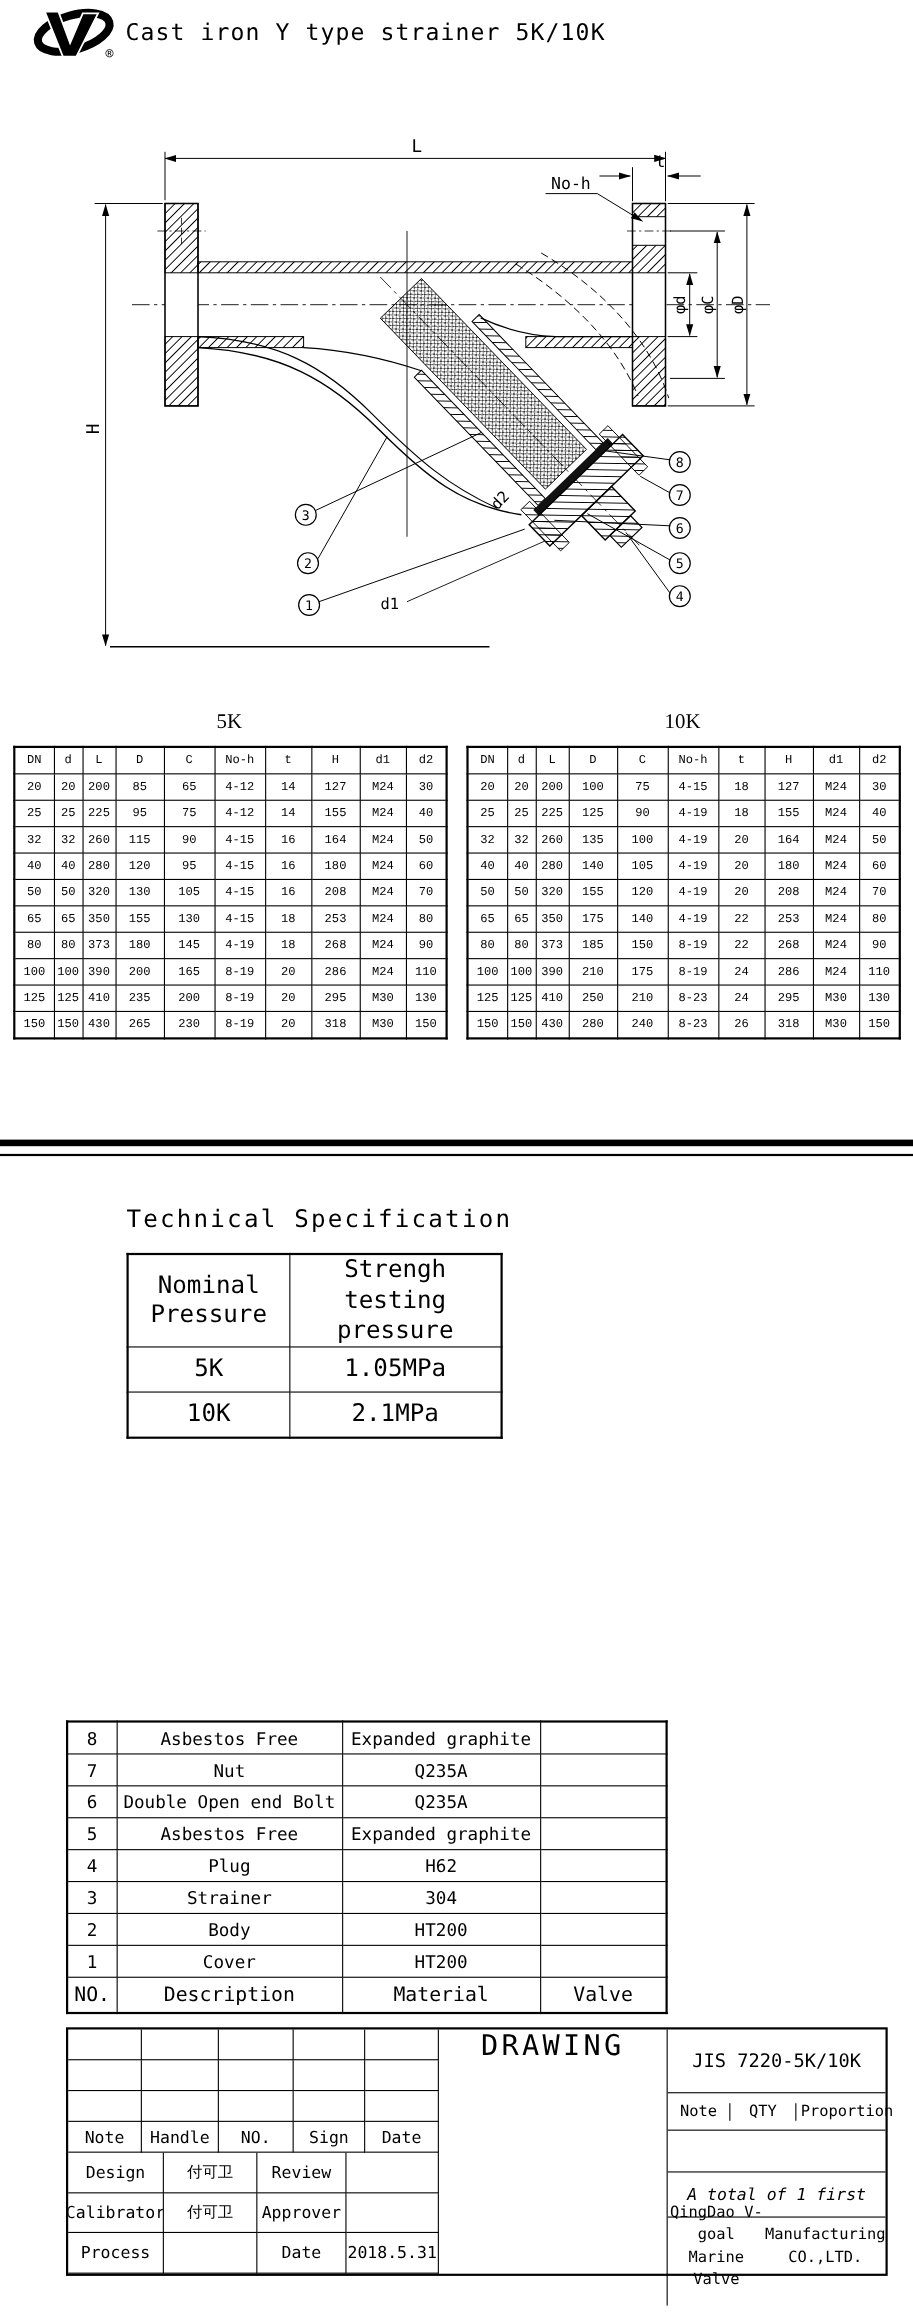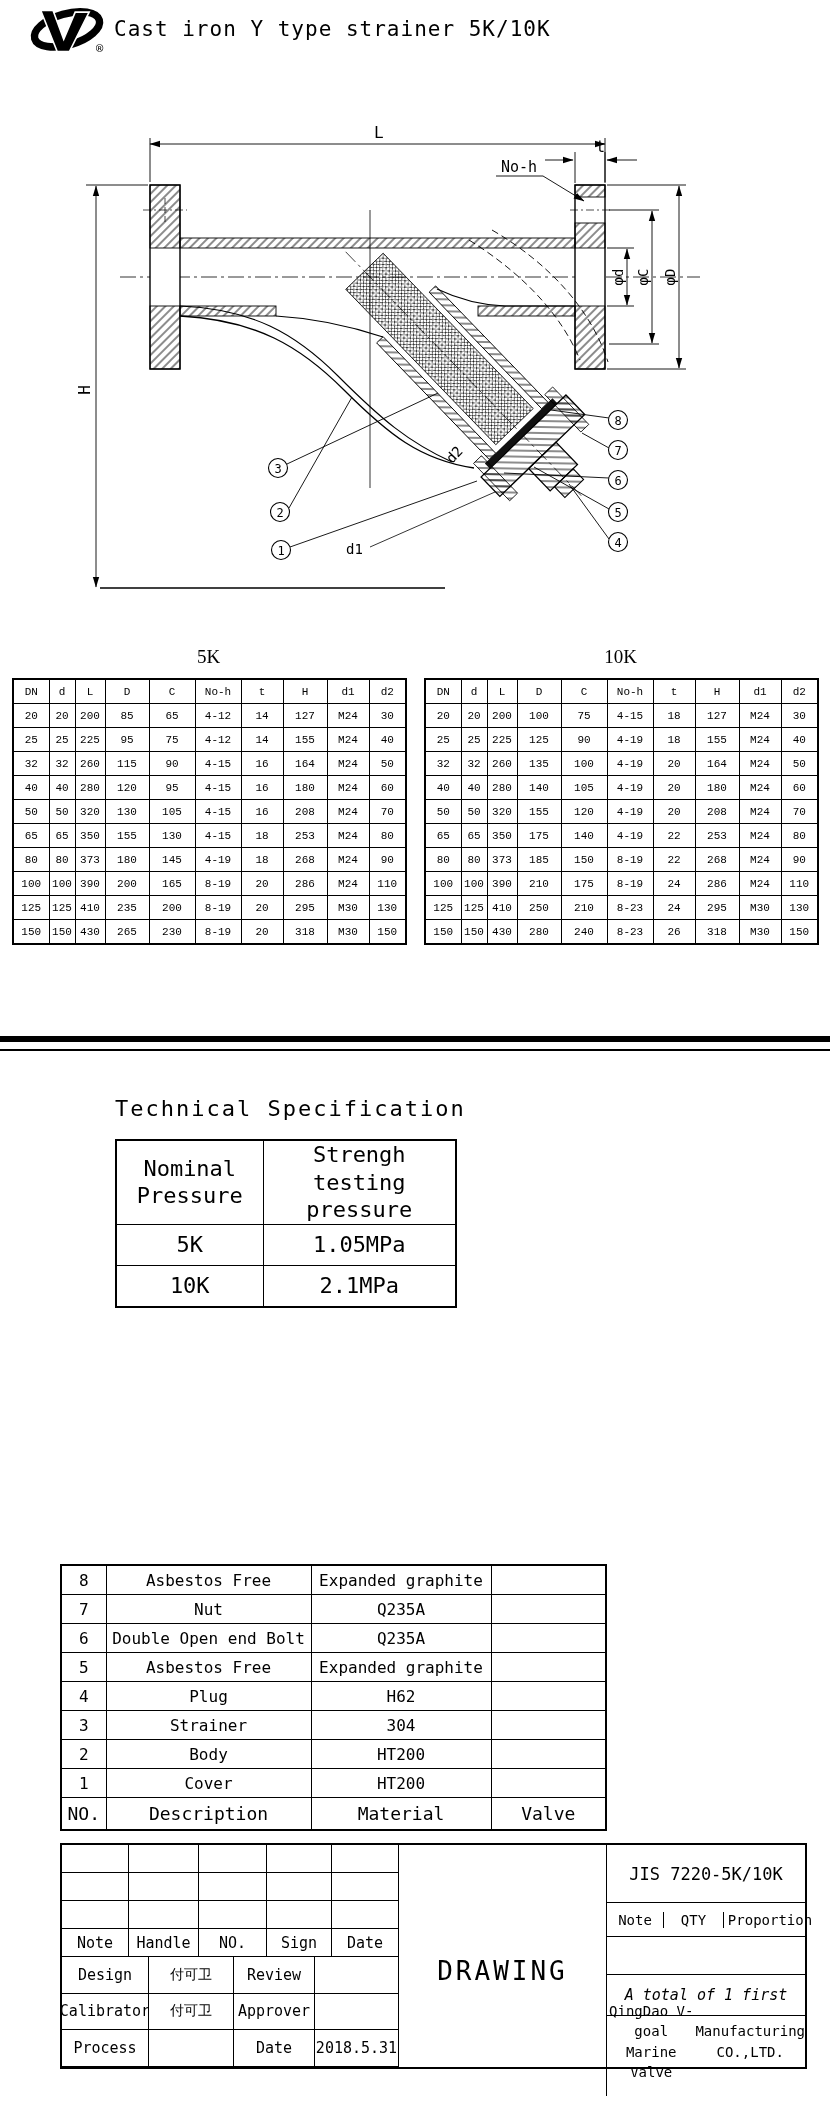--- a/index.html
+++ b/index.html
@@ -38,21 +38,21 @@
   .tb{position:absolute;left:60px;top:1843px;width:747px;height:226px;border:2px solid #000;box-sizing:border-box;}
   .tb *{box-sizing:border-box;}
   .tb-left{position:absolute;left:0;top:0;width:337px;height:222px;}
   .tb-grid{display:grid;}
   .g-top{grid-template-columns:67px 70px 68px 65px 67px;grid-auto-rows:28px;}
   .g-bot{grid-template-columns:87px 85px 81px 84px;grid-auto-rows:36.6px;}
   .tb-cell{border-right:1.5px solid #000;border-bottom:1.5px solid #000;display:flex;
            align-items:center;justify-content:center;font-size:15px;overflow:hidden;white-space:nowrap;}
   .tb-cell.hw{font-size:14px;}
   .tb-mid{position:absolute;left:337px;top:0;width:208px;height:251px;border-right:1.5px solid #000;
-          display:flex;align-items:center;justify-content:center;}
+          display:flex;align-items:flex-start;justify-content:center;}
   .tb-drawing{font-size:26px;letter-spacing:3px;}
   .tb-right{position:absolute;left:545px;top:0;width:198px;height:222px;display:flex;flex-direction:column;}
   .tbr-row{border-bottom:1.5px solid #000;display:flex;align-items:center;justify-content:center;}
   .tbr-jis{height:58px;font-size:17px;}
   .tbr-qty{height:34px;display:grid;grid-template-columns:57px 60px 81px;padding:0;}
   .tbr-qty .q{border-right:1.5px solid #000;display:flex;align-items:center;justify-content:center;font-size:14px;}
   .tbr-qty .q:last-child{border-right:none;padding-left:11px;}
   .tbr-empty{height:38px;display:grid;grid-template-columns:57px 60px 81px;}
   .tbr-empty .q{border-right:1.5px solid #000;}
   .tbr-empty .q:last-child{border-right:none;}

